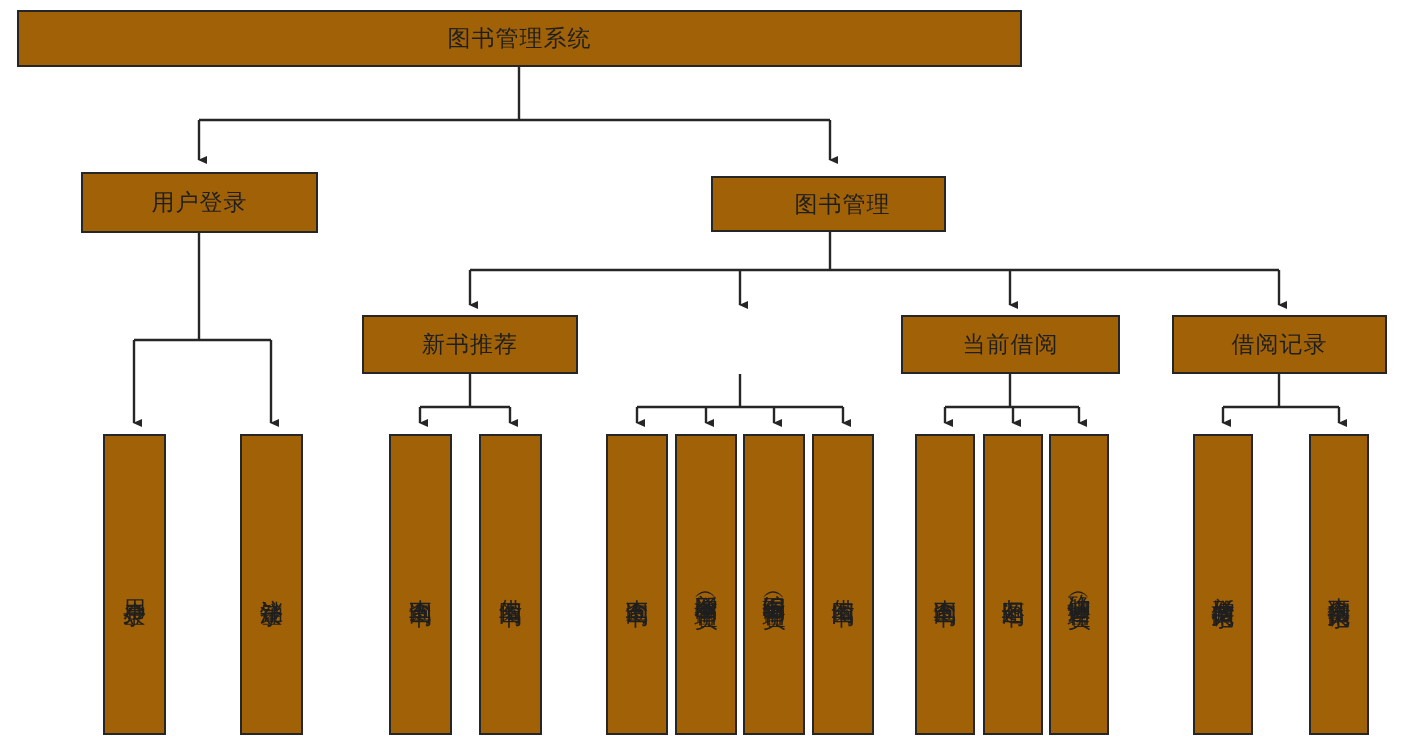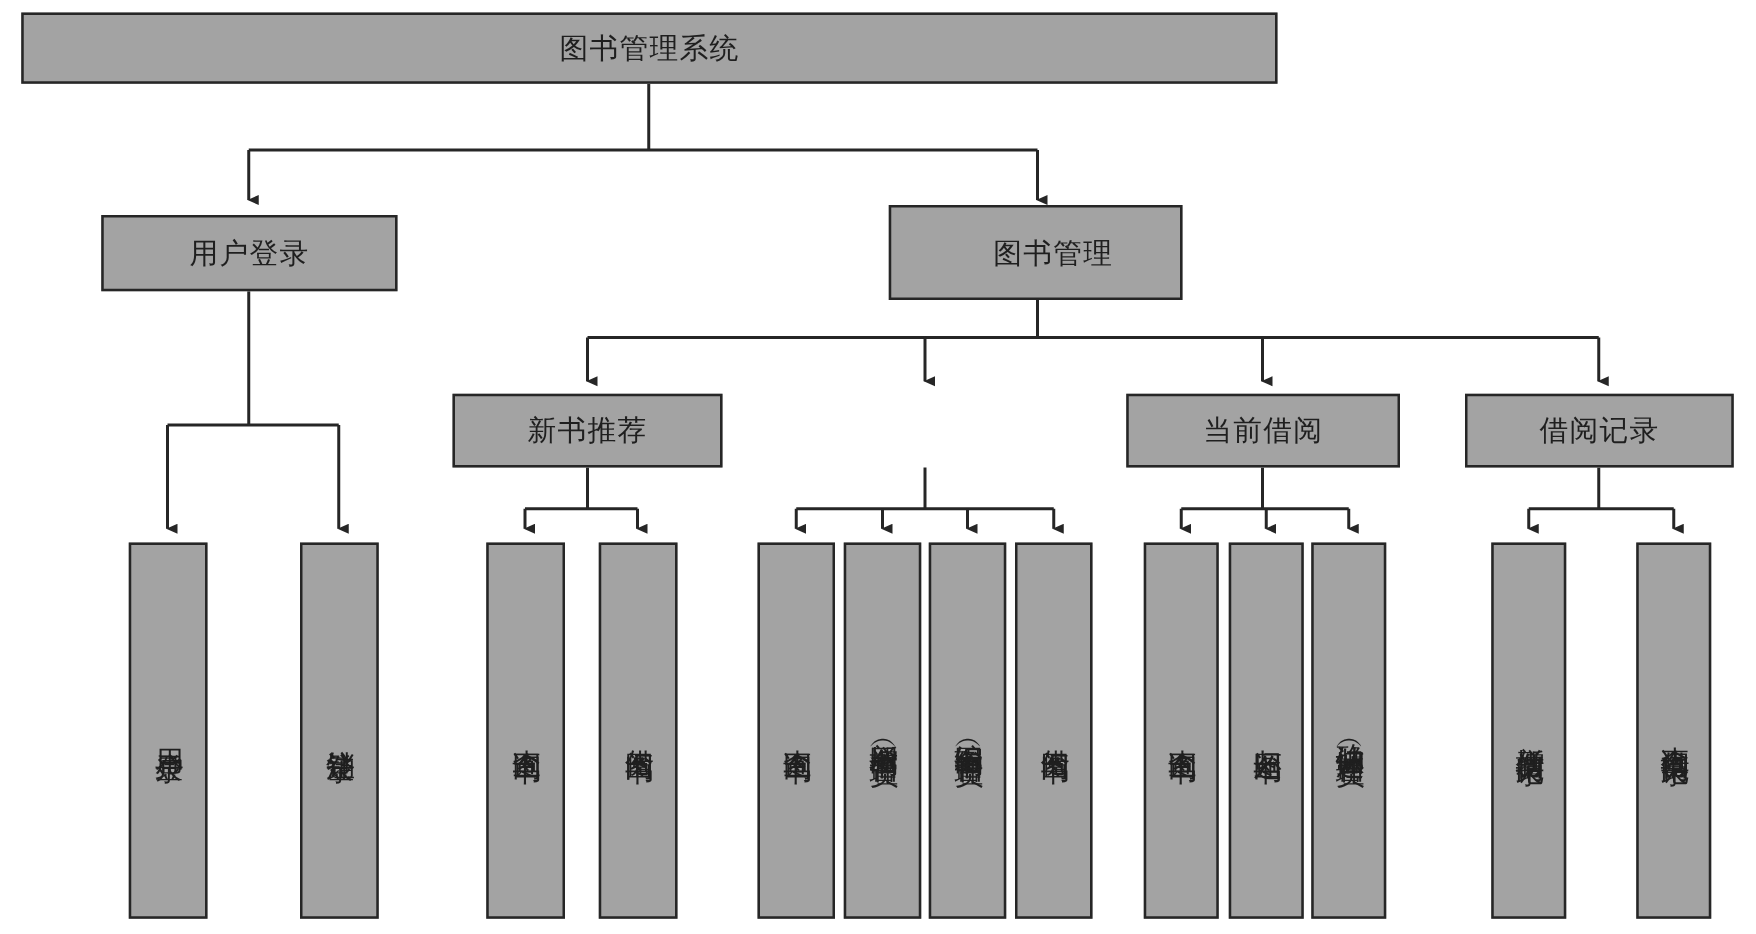--- a/index.html
+++ b/index.html
@@ -14,21 +14,21 @@
     position: relative;
     width: 1405px;
     height: 747px;
     background: #ffffff;
     overflow: hidden;
   }
   .node {
     position: absolute;
     box-sizing: border-box;
     border: 2px solid #262626;
-    background: #a3a3a3;
+    background: #a16207;
     display: flex;
     align-items: center;
     justify-content: center;
   }
   .node.horiz {
     font-size: 23px;
     color: #1f1f1f;
     letter-spacing: 1px;
   }
   .node.vert {
@@ -124,21 +124,21 @@
   </svg>
 
   <div class="node horiz" style="left:17px; top:10px; width:1005px; height:57px;">
     <span>图书管理系统</span>
   </div>
 
   <div class="node horiz" style="left:81px; top:172px; width:237px; height:61px;">
     <span>用户登录</span>
   </div>
 
-  <div class="node horiz" style="left:711px; top:164px; width:235px; height:76px;padding-left:28px;">
+  <div class="node horiz" style="left:711px; top:176px; width:235px; height:56px;padding-left:28px;">
     <span>图书管理</span>
   </div>
 
   <div class="node horiz" style="left:362px; top:315px; width:216px; height:59px;">
     <span>新书推荐</span>
   </div>
 
 
   <div class="node horiz" style="left:901px; top:315px; width:219px; height:59px;">
     <span>当前借阅</span>

